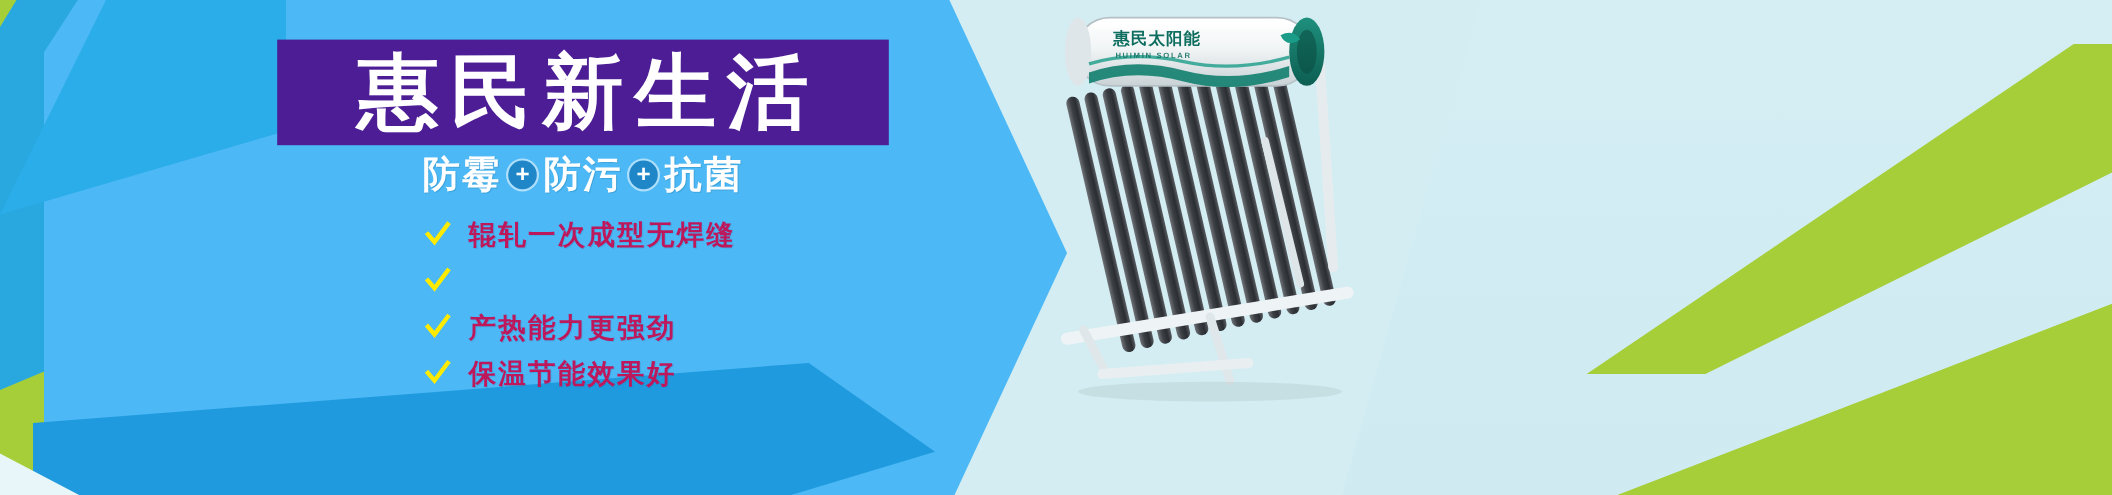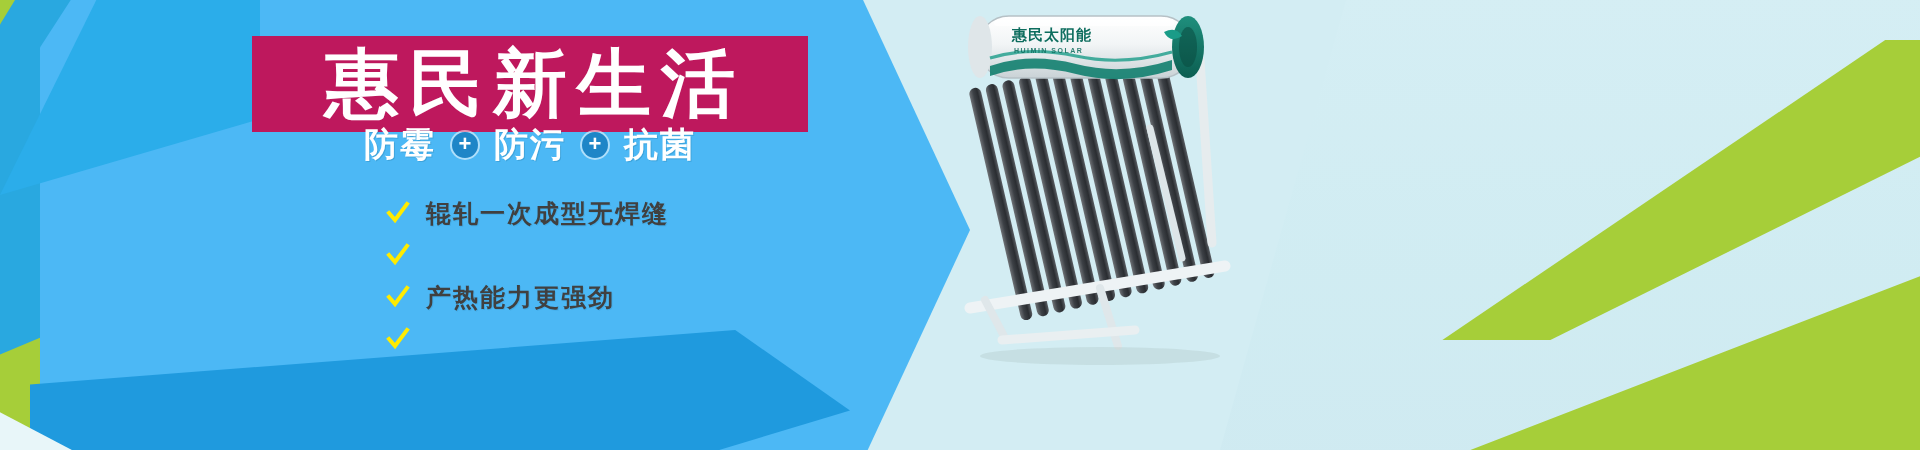--- a/index.html
+++ b/index.html
@@ -92,44 +92,44 @@
     background: linear-gradient(180deg, #d5eef4 0%, #d0ecf2 60%, #cfeaf1 100%);
     clip-path: polygon(18% 0, 100% 0, 100% 62%, 52% 100%, 0 100%);
     opacity: .9;
   }
 
   
   .title-block {
     position: absolute;
     left: 252px; top: 36px;
     width: 556px; height: 96px;
-    background: #be185d;
+    background: #4c1d95;
     display: flex;
     align-items: center;
     justify-content: center;
   }
   .title-text {
     color: #ffffff;
     font-size: 74px;
     font-weight: bold;
     letter-spacing: 10px;
     text-indent: 10px;
     line-height: 1;
     white-space: nowrap;
   }
 
   
   .subtitle {
     position: absolute;
-    left: 252px; top: 122px;
+    left: 252px; top: 136px;
     width: 556px;
     display: flex;
     align-items: center;
     justify-content: center;
-    gap: 16px;
+    gap: 6px;
     white-space: nowrap;
   }
   .subtitle-word {
     color: #ffffff;
     font-size: 34px;
     font-weight: bold;
     letter-spacing: 2px;
     text-shadow: 1px 1px 0 rgba(22,104,142,.25);
   }
   .plus-badge {
@@ -157,21 +157,21 @@
     align-items: center;
     gap: 16px;
     height: 34px;
   }
   .check-icon {
     width: 24px; height: 24px;
     flex: 0 0 24px;
     display: block;
   }
   .bullet-text {
-    color: #404040;
+    color: #be185d;
     font-size: 25px;
     font-weight: bold;
     letter-spacing: 2px;
     white-space: nowrap;
     text-shadow: 1px 1px 0 rgba(25,120,180,.18);
   }
 
   
   .product {
     position: absolute;
@@ -234,20 +234,21 @@
       <svg class="check-icon" viewBox="0 0 24 24">
         <path d="M3 12 L9 19 L21 3" fill="none" stroke="#ffeb00" stroke-width="4" stroke-linecap="square" stroke-linejoin="miter"></path>
       </svg>
       <span class="bullet-text">产热能力更强劲</span>
     </div>
 
     <div class="bullet-row">
       <svg class="check-icon" viewBox="0 0 24 24">
         <path d="M3 12 L9 19 L21 3" fill="none" stroke="#ffeb00" stroke-width="4" stroke-linecap="square" stroke-linejoin="miter"></path>
       </svg>
+      <span class="bullet-text">保温节能效果好</span>
     </div>
 
 
   </div>
 
   <div class="product">
     <svg class="prod-svg" viewBox="0 0 320 360">
       <defs>
         <linearGradient id="tubeGrad" x1="0" y1="0" x2="1" y2="0">
           <stop offset="0%" stop-color="#6f7276"></stop>

